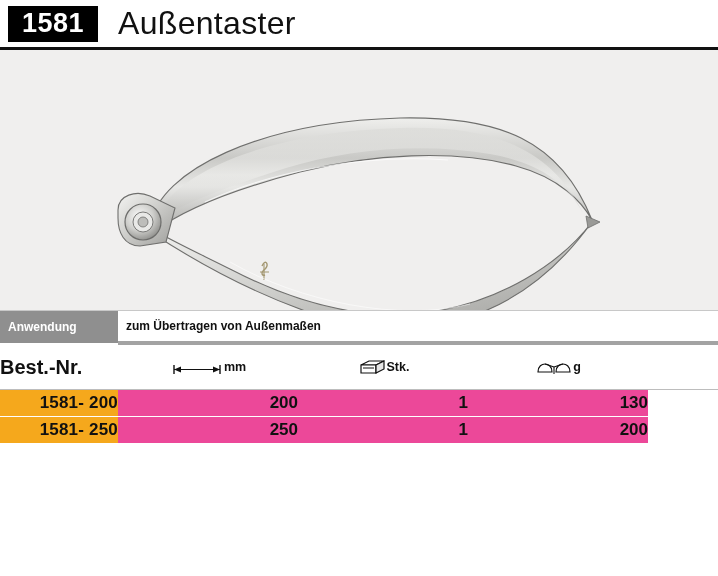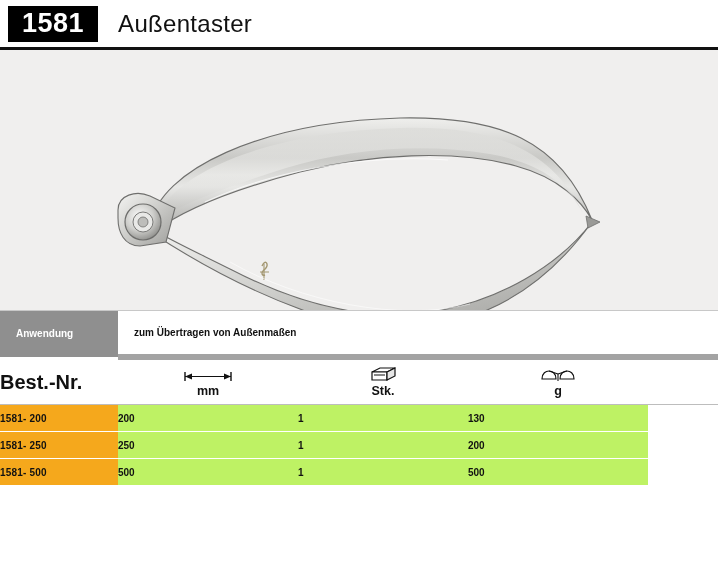--- a/index.html
+++ b/index.html
@@ -34,21 +34,21 @@
     background: #000000;
     color: #ffffff;
     font-size: 27px;
     font-weight: bold;
     letter-spacing: 0.5px;
     padding: 2px 14px 4px 14px;
     margin-left: 8px;
     line-height: 30px;
   }
   .header-title {
-    font-size: 24px;
+    font-size: 32px;
     font-weight: normal;
     margin-left: 20px;
     letter-spacing: 0.3px;
     color: #111111;
   }
 
   
   .image-area {
     position: relative;
     height: 260px;
@@ -64,41 +64,41 @@
   }
 
   
   .info-table {
     width: 100%;
     border-collapse: collapse;
     table-layout: fixed;
   }
   .info-table td {
     height: 22px;
-    font-size: 10px;
+    font-size: 12px;
     vertical-align: middle;
-    padding: 16px;
+    padding: 8px;
   }
   .info-label {
     width: 118px;
     background: #8f8f8f;
     color: #ffffff;
     font-size: 11.5px;
     font-weight: bold;
     padding-left: 9px;
     border-bottom: 1px solid #ffffff;
     box-sizing: border-box;
   }
   .info-value {
     background: #ffffff;
     color: #111111;
     font-size: 13px;
     font-weight: bold;
     padding-left: 10px;
-    border-bottom: 6px solid #a3a3a3;
+    border-bottom: 4px solid #a3a3a3;
     box-sizing: border-box;
   }
 
   
   .data-table {
     width: 100%;
     border-collapse: collapse;
     table-layout: fixed;
   }
   .col-order   { width: 118px; }
@@ -120,57 +120,56 @@
     padding-left: 9px;
     color: #111111;
   }
   .head-cell {
     text-align: center;
     background: #ebebeb;
   }
   .head-cell.blank { background: #ffffff; }
   .head-inner {
     display: flex;
-    flex-direction: column;
     align-items: center;
     justify-content: center;
     line-height: 1.05;
   }
   .head-icon {
     height: 17px;
     display: flex;
     align-items: flex-end;
     justify-content: center;
   }
   .head-unit {
     font-size: 12.5px;
     font-weight: bold;
     margin-top: 2px;
     color: #111111;
   }
 
   .data-row td {
     height: 26px;
-    font-size: 10px;
-    font-weight: bold;
-    text-align: left;
+    font-size: 17px;
+    font-weight: bold;
+    text-align: right;
     vertical-align: middle;
     border-bottom: 1px solid #ffffff;
     padding: 0;
   }
   .cell-order {
     background: #f5a81c;
     color: #111111;
     text-align: left;
     padding-left: 9px;
     font-size: 14px;
     letter-spacing: 0.2px;
   }
   .cell-val {
-    background: #bef264;
+    background: #ec4899;
     color: #111111;
   }
   .cell-blank {
     background: #ffffff;
   }
 </style>
 </head>
 <body>
 
 <div class="page">
@@ -311,23 +310,16 @@
         <td class="cell-val">130</td>
         <td class="cell-blank"></td>
       </tr>
       <tr class="data-row">
         <td class="cell-order">1581- 250</td>
         <td class="cell-val">250</td>
         <td class="cell-val">1</td>
         <td class="cell-val">200</td>
         <td class="cell-blank"></td>
       </tr>
-      <tr class="data-row">
-        <td class="cell-order">1581- 500</td>
-        <td class="cell-val">500</td>
-        <td class="cell-val">1</td>
-        <td class="cell-val">500</td>
-        <td class="cell-blank"></td>
-      </tr>
     </tbody>
   </table>
 
 </div>
 
 </body></html>

